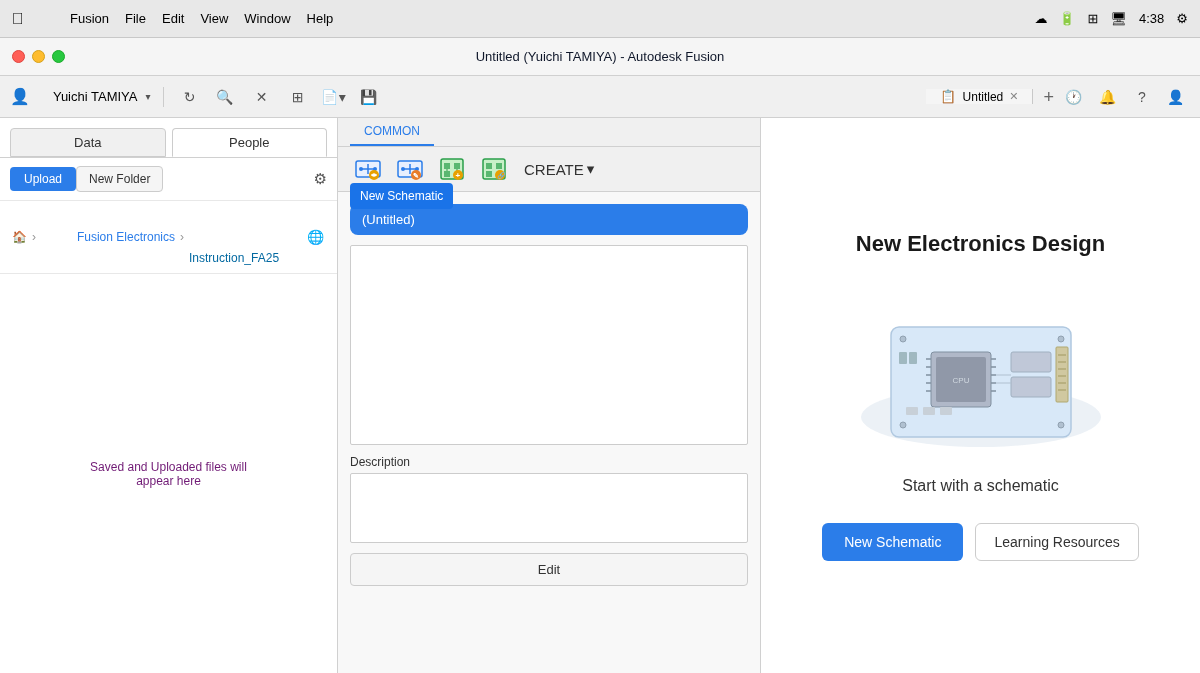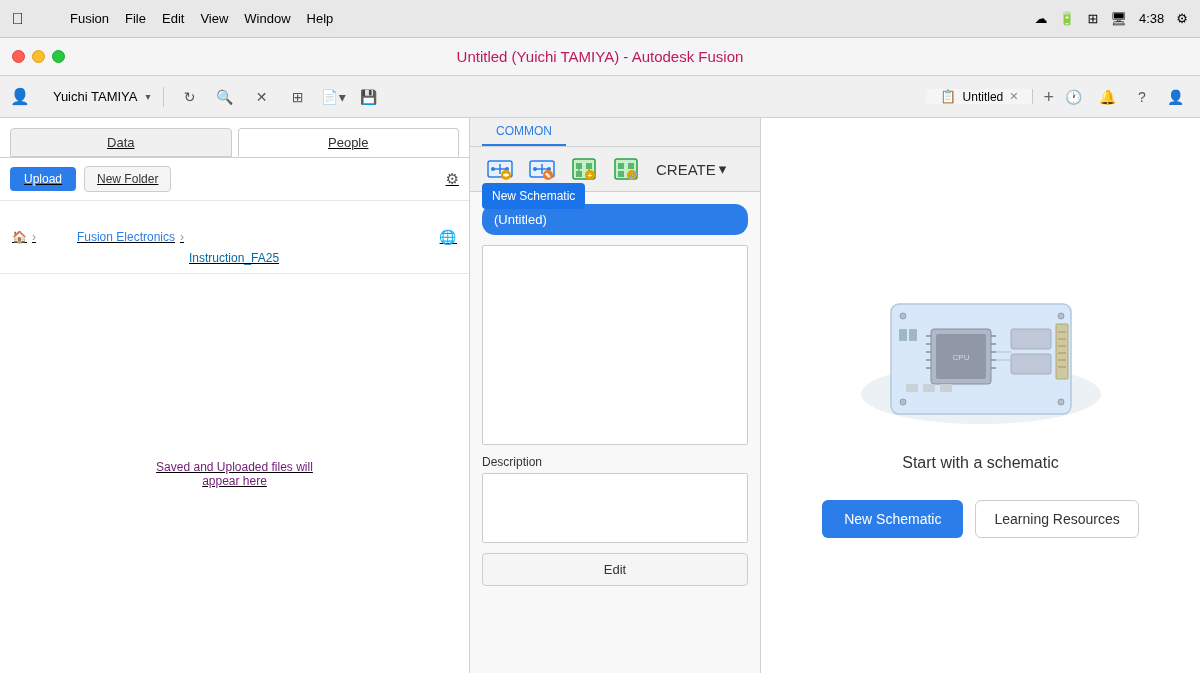--- a/index.html
+++ b/index.html
@@ -29,21 +29,21 @@
       align-items: center;
       justify-content: center;
       border-bottom: 1px solid #d0d0d0;
       position: relative;
     }
     .titlebar-controls { position: absolute; left: 12px; display: flex; gap: 7px; }
     .traffic-btn { width: 13px; height: 13px; border-radius: 50%; }
     .traffic-close { background: #ff5f57; border: 1px solid #e0443e; }
     .traffic-min { background: #febc2e; border: 1px solid #d6a119; }
     .traffic-max { background: #28c840; border: 1px solid #1aab29; }
-    .titlebar-title { font-size: 15px; color: #be185d; }
+    .titlebar-title { font-size: 13px; color: #0f172a; }
 
     
     .app-container { display: flex; flex-direction: column; height: calc(673px - 76px); }
 
     
     .toolbar-row {
       height: 42px;
       background: #f0f0f0;
       border-bottom: 1px solid #d0d0d0;
       display: flex;
@@ -67,26 +67,25 @@
       cursor: pointer;
     }
     .tab-close { font-size: 11px; color: #888; cursor: pointer; }
     .tab-add { margin-left: 4px; font-size: 18px; color: #666; cursor: pointer; line-height: 1; }
 
     
     .content-area { display: flex; flex: 1; overflow: hidden; }
 
     
     .left-panel {
-      width: 470px;
+      width: 338px;
       background: #fff;
       border-right: 1px solid #d0d0d0;
       display: flex;
       flex-direction: column;
-      text-decoration: underline;
     }
 
     
     .data-people-tabs {
       display: flex;
       border-bottom: 1px solid #d0d0d0;
       padding: 10px 10px 0;
       gap: 6px;
     }
     .dp-tab {
@@ -100,21 +99,20 @@
       background: #f0f0f0;
       color: #333;
     }
     .dp-tab.active { background: #fff; border-bottom-color: #fff; }
 
     
     .action-row {
       display: flex;
       align-items: center;
       padding: 8px 10px;
-      gap: 8px;
       border-bottom: 1px solid #e8e8e8;
     }
     .btn-upload {
       background: #2b7de9;
       color: white;
       border: none;
       padding: 5px 14px;
       border-radius: 4px;
       font-size: 12px;
       cursor: pointer;
@@ -236,21 +234,21 @@
     }
 
     
     .file-row {
       display: flex;
       align-items: center;
       padding: 8px 12px;
       background: #2b7de9;
       color: white;
       font-size: 13px;
-      border-radius: 13px;
+      border-radius: 8px;
       cursor: pointer;
     }
 
     
     .canvas-area {
       border: 1px solid #ccc;
       background: #fff;
       height: 200px;
       border-radius: 2px;
     }
@@ -481,20 +479,21 @@
         <div>
           <div class="description-label">Description</div>
           <div class="description-textarea"></div>
         </div>
 
         <div class="edit-btn">Edit</div>
       </div>
     </div>
 
     <div class="welcome-panel">
+      <div class="welcome-title">New Electronics Design</div>
 
       <svg class="pcb-illustration" viewBox="0 0 260 180">
 
         <ellipse cx="130" cy="140" rx="120" ry="30" fill="#e0e8f0" opacity="0.6"></ellipse>
 
         <rect x="40" y="50" width="180" height="110" rx="8" fill="#d8e8f8" stroke="#b0c8e0" stroke-width="1.5"></rect>
 
         <rect x="80" y="75" width="60" height="55" rx="3" fill="#b0b8c8" stroke="#8090a0" stroke-width="1"></rect>
         <rect x="85" y="80" width="50" height="45" rx="2" fill="#9098a8"></rect>
         <text x="110" y="106" font-size="8" fill="#d0d8e0" text-anchor="middle">CPU</text>

